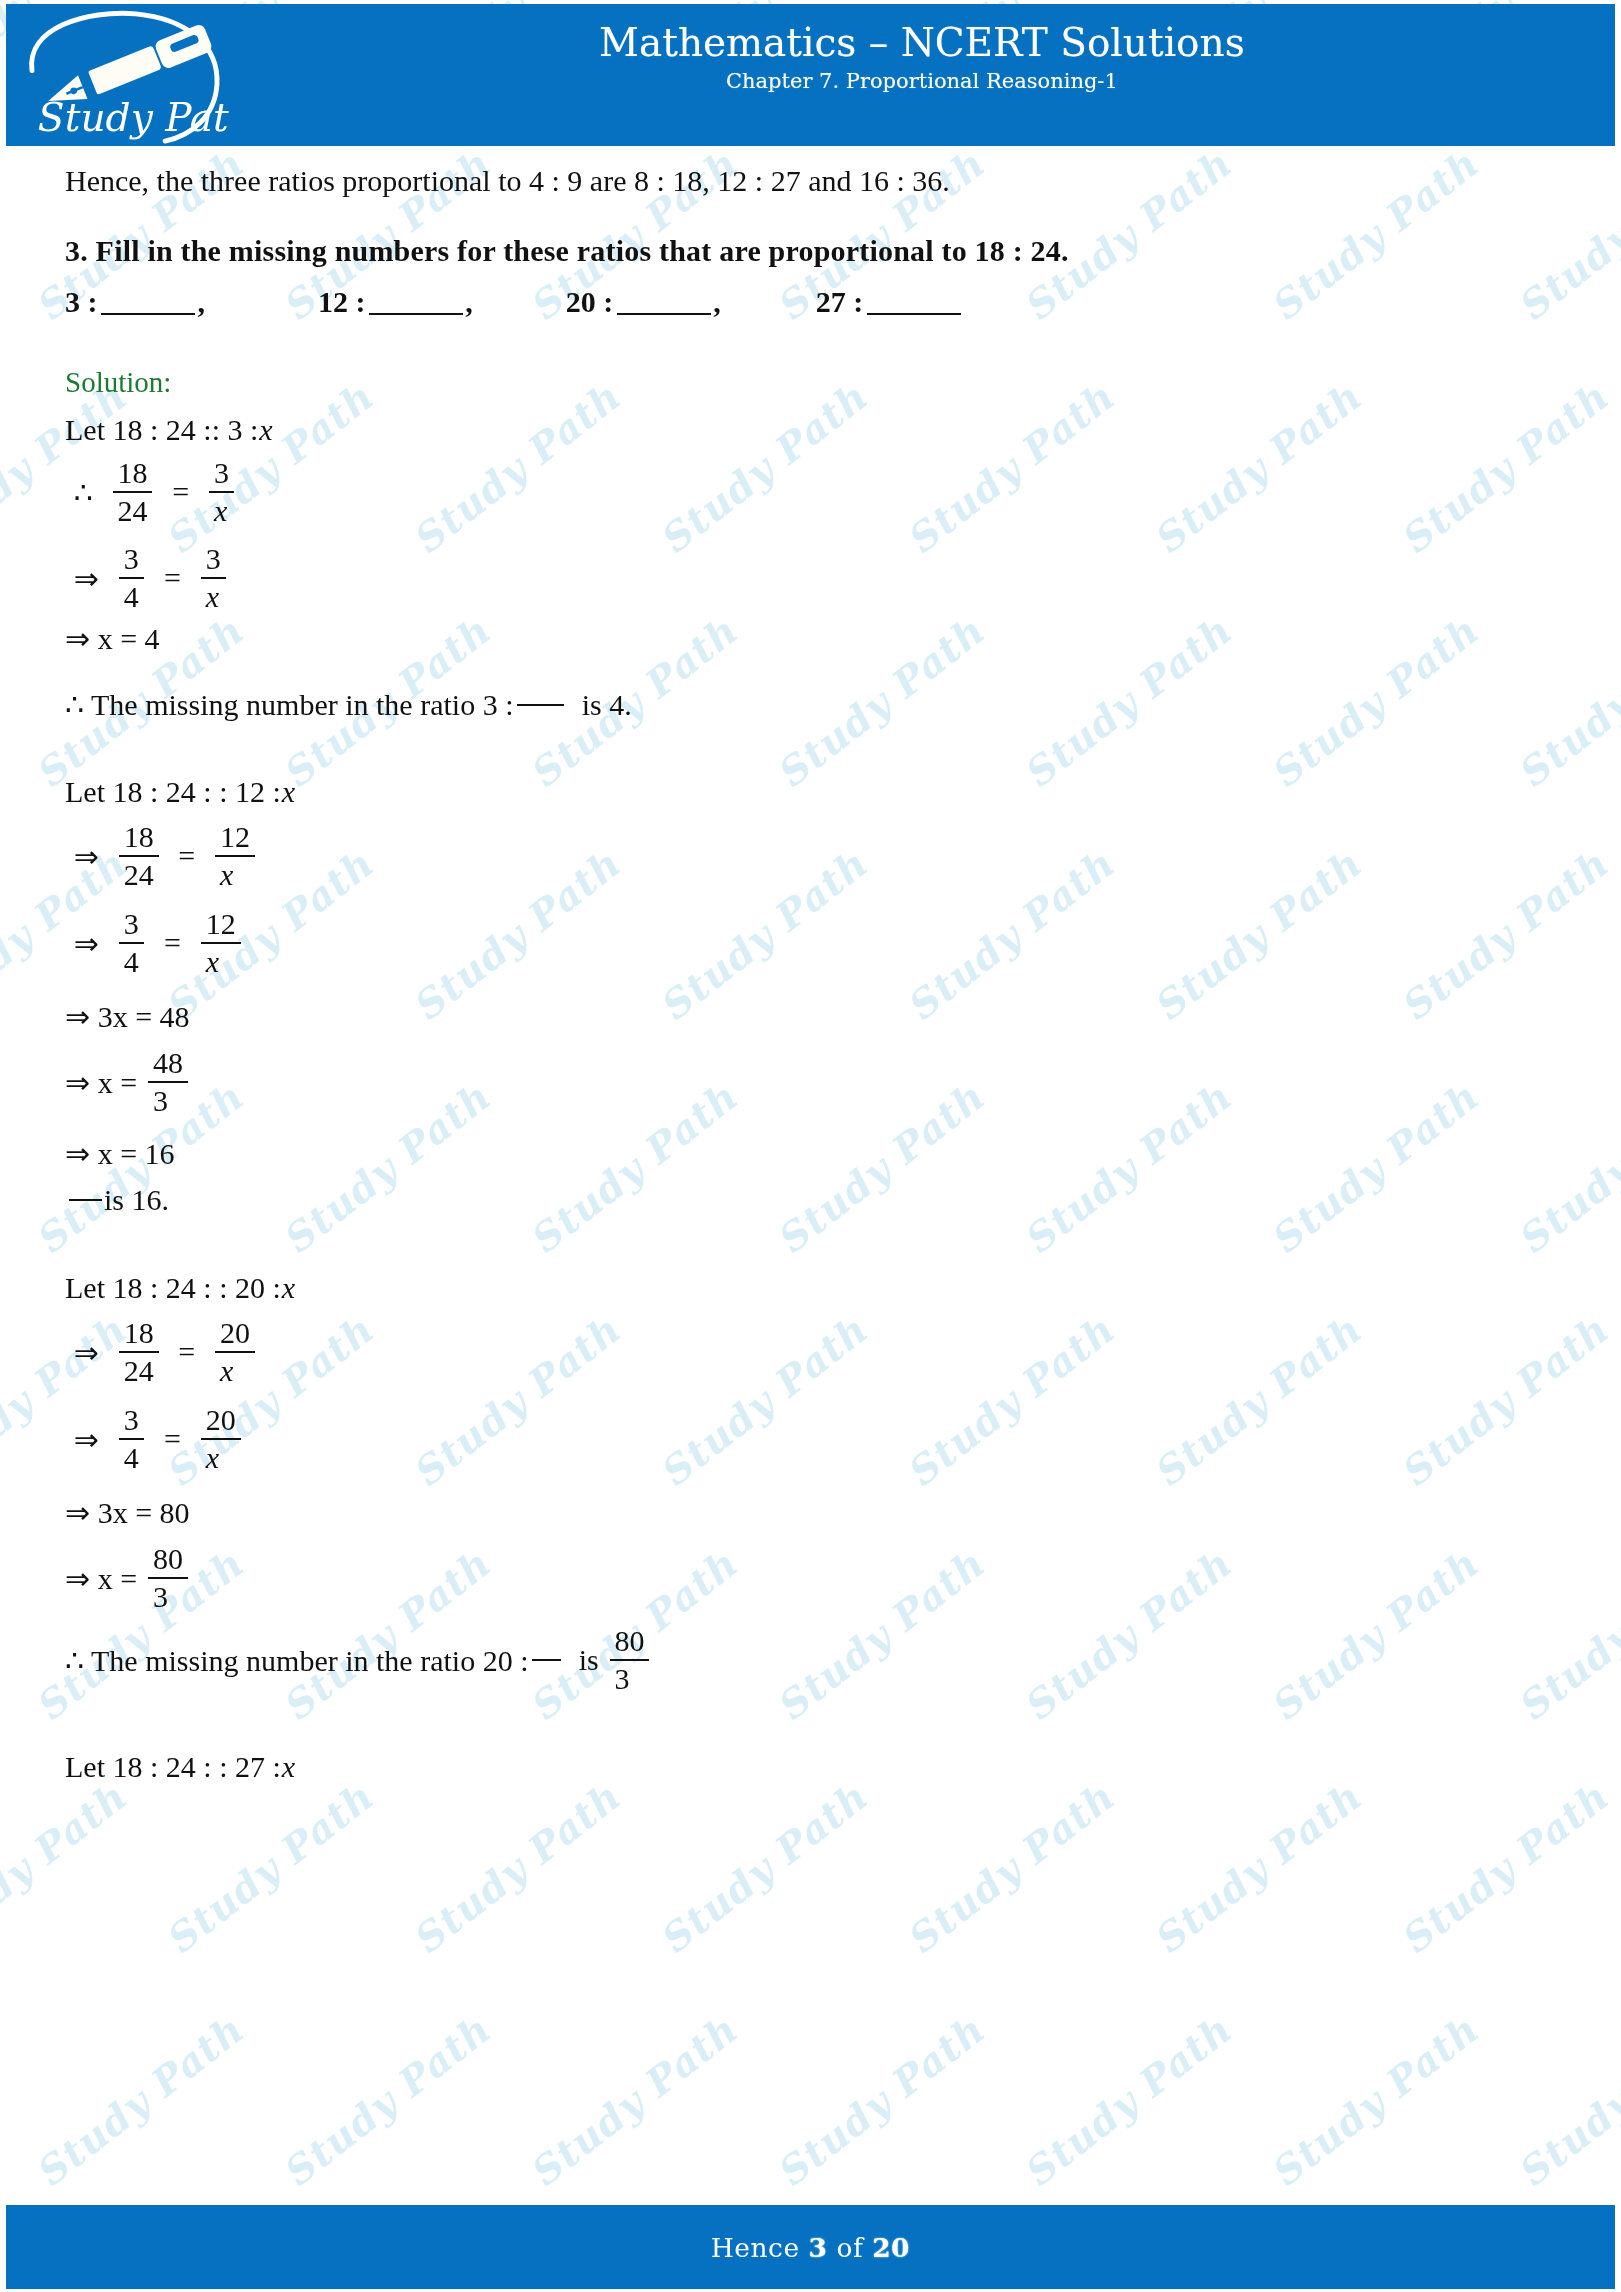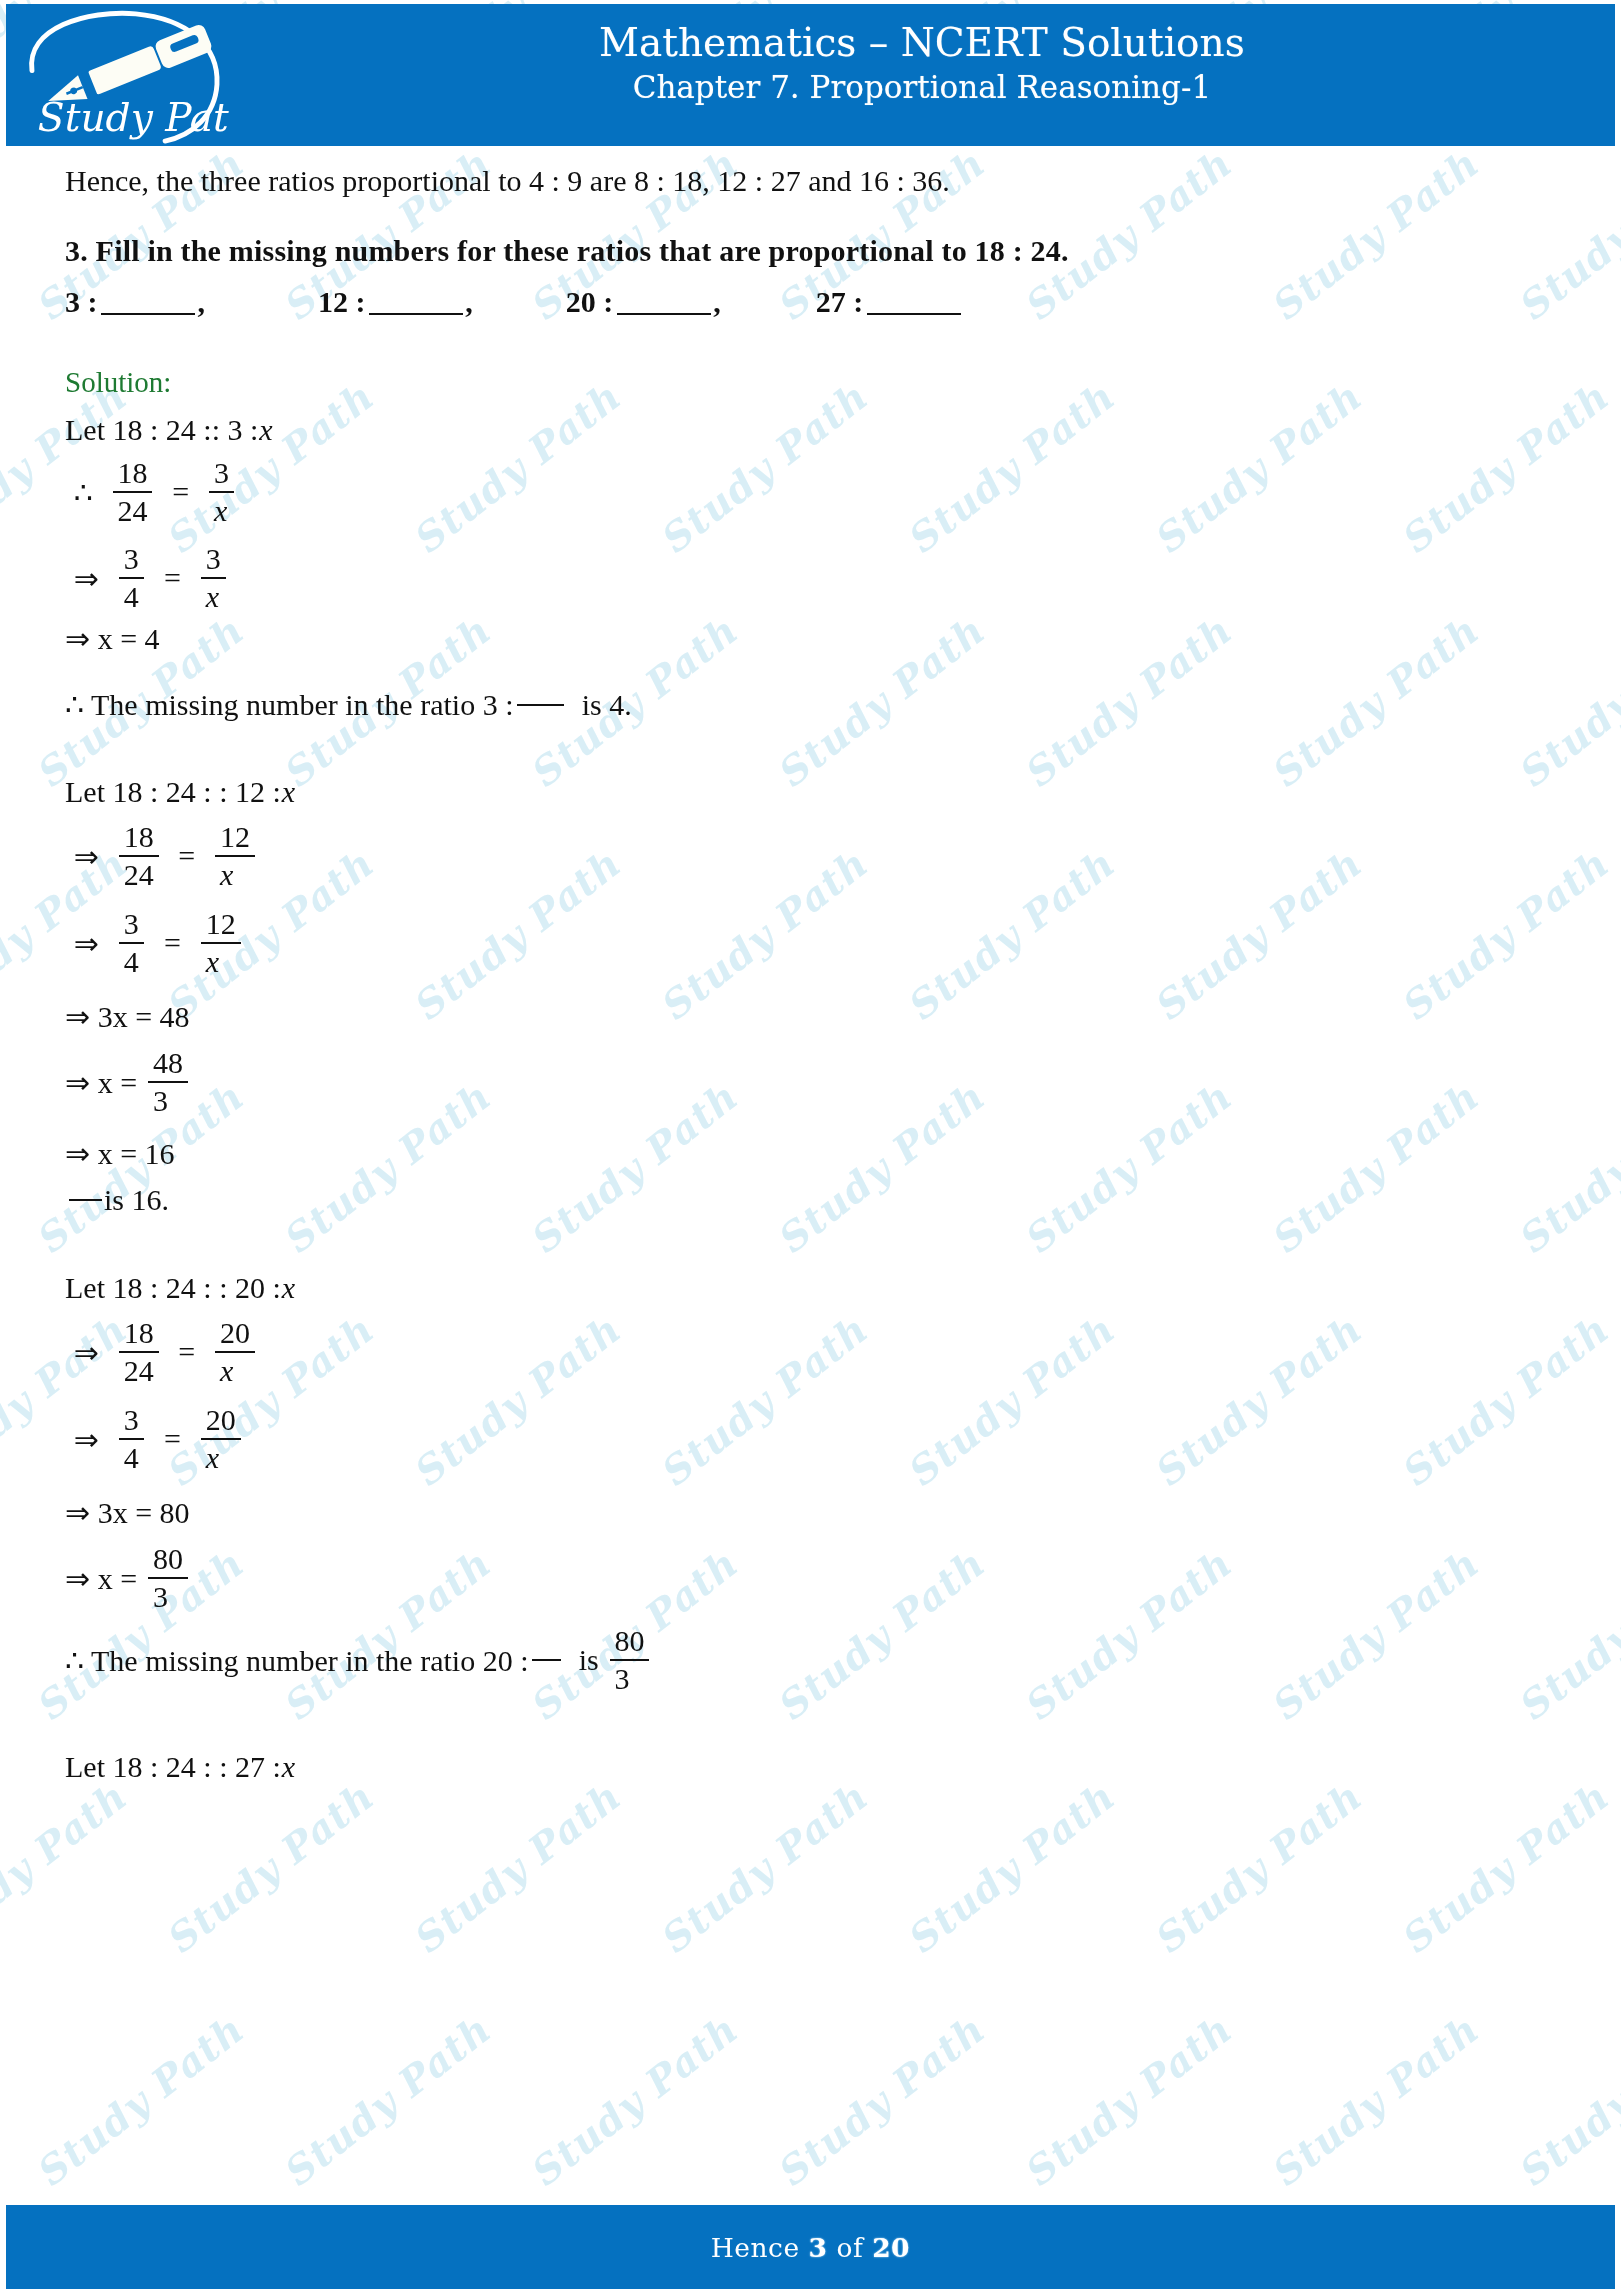--- a/index.html
+++ b/index.html
@@ -71,21 +71,21 @@
     text-align: center;
     color: #ffffff;
   }
   .header-titles .t {
     font-family: "DejaVu Serif", serif;
     line-height: 1.28;
     text-shadow: 0 0 1px rgba(255,255,255,.45);
   }
   .t1 { font-size: 26.5px; }
   .t2 { font-size: 39px; margin-top: 8px; }
-  .t3 { font-size: 31px; }
+  .t3 { font-size: 21px; }
 
   
   .content {
     position: absolute;
     left: 0; top: 146px;
     width: 1621px;
     z-index: 1;
   }
   .body-text {
     position: absolute;

